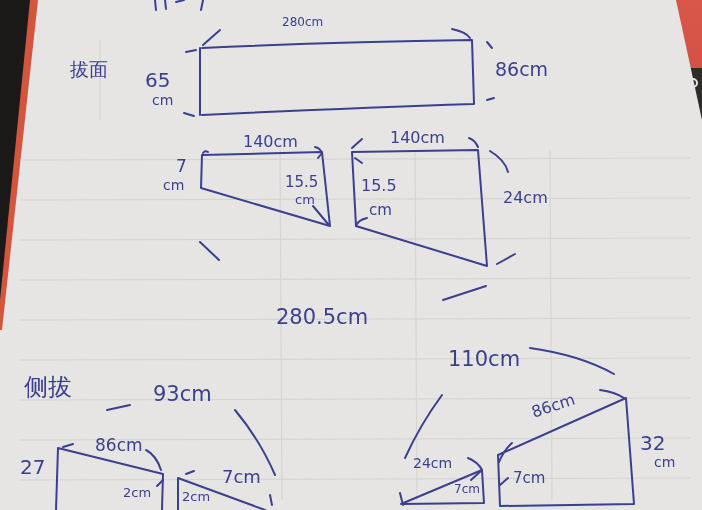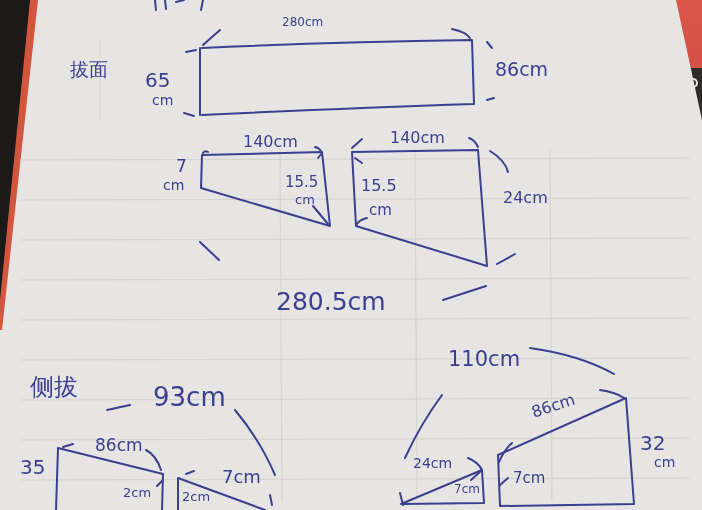--- a/index.html
+++ b/index.html
@@ -136,25 +136,25 @@
 <span class="hw" style="left:176px; top:158px; font-size:17px">7</span>
 <span class="hw" style="left:163px; top:178px; font-size:14px">cm</span>
 <span class="hw" style="left:285px; top:175px; font-size:15px">15.5</span>
 <span class="hw" style="left:295px; top:193px; font-size:13px">cm</span>
 
 <span class="hw" style="left:390px; top:130px; font-size:16px">140cm</span>
 <span class="hw" style="left:361px; top:178px; font-size:16px">15.5</span>
 <span class="hw" style="left:369px; top:203px; font-size:15px">cm</span>
 <span class="hw" style="left:503px; top:190px; font-size:16px">24cm</span>
 
-<span class="hw" style="left:276px; top:289px; font-size:25px">280.5cm</span>
+<span class="hw" style="left:276px; top:307px; font-size:21px">280.5cm</span>
 
-<span class="hw" style="left:30px; top:375px; font-size:24px">侧拔</span>
-<span class="hw" style="left:153px; top:384px; font-size:26px">93cm</span>
-<span class="hw" style="left:20px; top:457px; font-size:20px">35</span>
+<span class="hw" style="left:24px; top:375px; font-size:24px">侧拔</span>
+<span class="hw" style="left:153px; top:384px; font-size:21px">93cm</span>
+<span class="hw" style="left:20px; top:457px; font-size:20px">27</span>
 <span class="hw" style="left:95px; top:437px; font-size:17px">86cm</span>
 <span class="hw" style="left:123px; top:486px; font-size:13px">2cm</span>
 <span class="hw" style="left:182px; top:490px; font-size:13px">2cm</span>
 <span class="hw" style="left:222px; top:468px; font-size:18px">7cm</span>
 
 <span class="hw" style="left:448px; top:349px; font-size:21px">110cm</span>
 <span class="hw" style="left:413px; top:456px; font-size:14px">24cm</span>
 <span class="hw" style="left:454px; top:483px; font-size:12px">7cm</span>
 <span class="hw" style="left:531px; top:398px; font-size:16px; transform:rotate(-18deg)">86cm</span>
 <span class="hw" style="left:513px; top:471px; font-size:15px">7cm</span>

